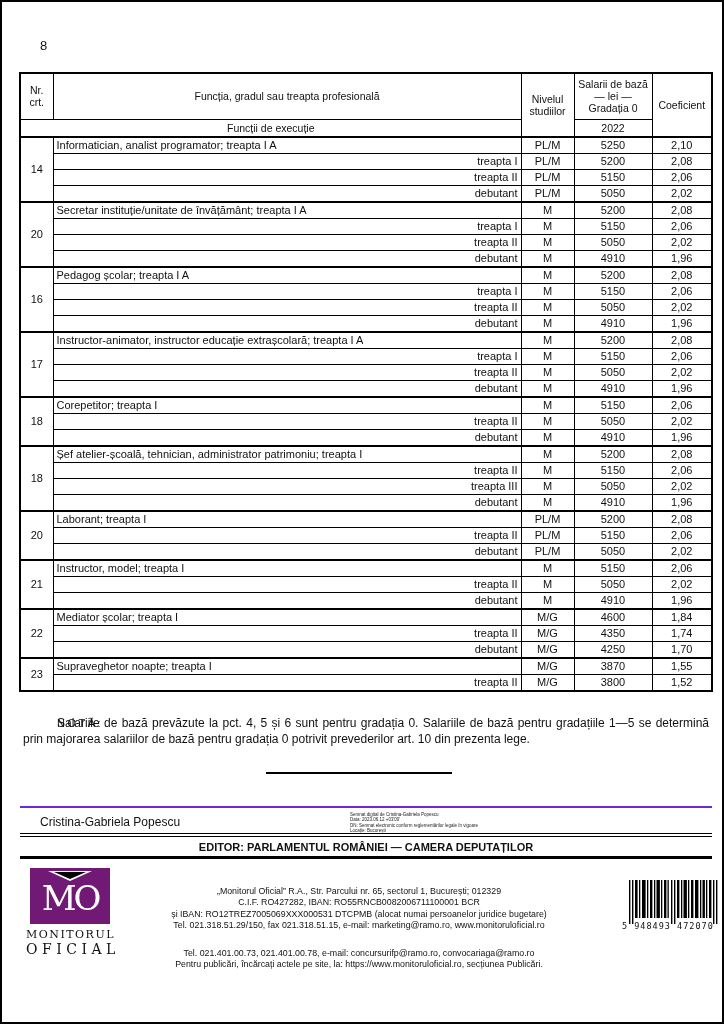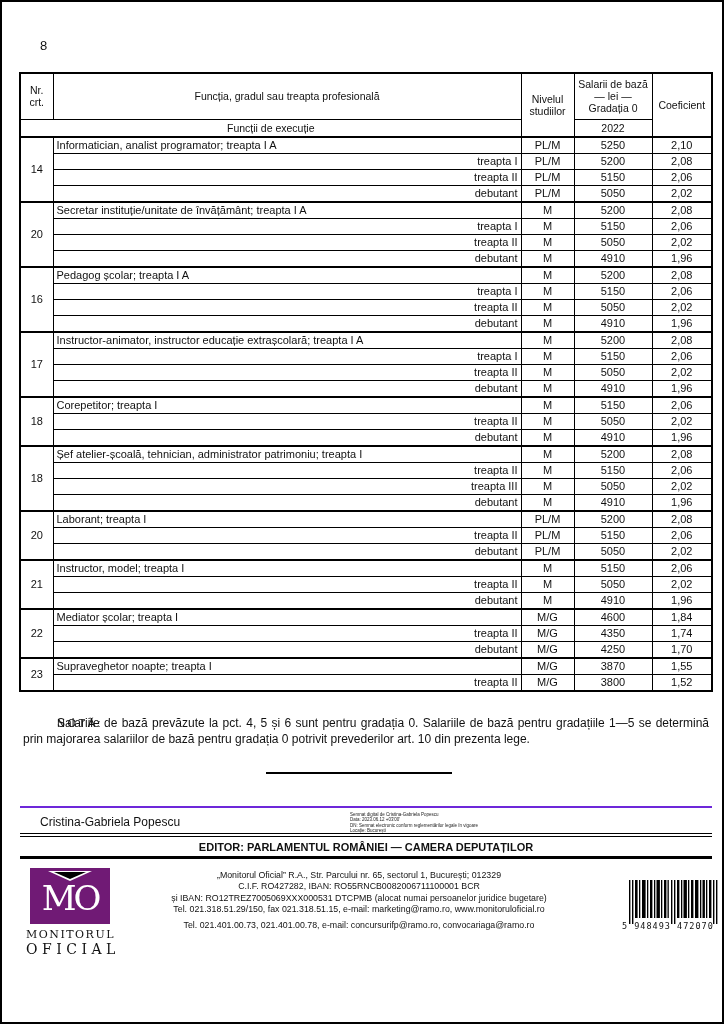--- a/index.html
+++ b/index.html
@@ -54,21 +54,21 @@
   .logo-roof-inner { position:absolute; left:50%; top:4px; transform:translateX(-50%);
                width:0; height:0; border-left:16px solid transparent; border-right:16px solid transparent;
                border-top:7px solid #000; z-index:2; }
   .logo-mo { position:relative; z-index:1; font-family:"DejaVu Serif", serif; font-size:34px;
              color:#fff; line-height:56px; letter-spacing:-3px; margin-top:2px; }
   .logo-line1 { font-family:"DejaVu Serif", serif; font-size:11px; letter-spacing:1.5px; margin-top:4px; }
   .logo-line2 { font-family:"DejaVu Serif", serif; font-size:14px; letter-spacing:4.5px; }
 
   .pub-block { position:absolute; left:106px; top:868px; width:502px; text-align:center;
                font-size:8.8px; line-height:11.4px; color:#111; }
-  .pub-block .group { margin-bottom:4px; }
+  .pub-block .group { margin-bottom:4px;margin-top:16px; }
 
   .barcode { position:absolute; left:620px; top:878px; width:104px; text-align:left; }
   .barcode svg { display:block; margin:0 auto; }
   .barcode-digits { font-family:"DejaVu Sans Mono", monospace; font-size:8.5px; letter-spacing:1px;
                     margin-top:-7px; background:transparent; }
 
   
   .footer { position:absolute; left:18px; top:956px; width:692px; border-top:1.5px solid #000; height:30px; }
   .footer-left { position:absolute; left:2px; top:8px; font-size:11px; font-weight:bold; }
   .footer-price { position:absolute; left:452px; top:8px; font-size:11px; }
@@ -358,20 +358,21 @@
 
   <div class="pub-block">
     <div class="group">
       <div>„Monitorul Oficial” R.A., Str. Parcului nr. 65, sectorul 1, București; 012329</div>
       <div>C.I.F. RO427282, IBAN: RO55RNCB0082006711100001 BCR</div>
       <div>și IBAN: RO12TREZ7005069XXX000531 DTCPMB (alocat numai persoanelor juridice bugetare)</div>
       <div>Tel. 021.318.51.29/150, fax 021.318.51.15, e-mail: marketing@ramo.ro, www.monitoruloficial.ro</div>
     </div>
     <div class="group">
       <div>Tel. 021.401.00.73, 021.401.00.78, e-mail: concursurifp@ramo.ro, convocariaga@ramo.ro</div>
+      <div>Pentru publicări, încărcați actele pe site, la: https://www.monitoruloficial.ro, secțiunea Publicări.</div>
     </div>
   </div>
 
   <div class="barcode">
     <svg width="98" height="48" viewBox="0 0 98 48">
       <g fill="#000">
         <rect x="4" y="0" width="1.4" height="44"></rect>
         <rect x="7" y="0" width="1.4" height="44"></rect>
         <rect x="10" y="0" width="2.6" height="38"></rect>
         <rect x="14" y="0" width="1.3" height="38"></rect>

